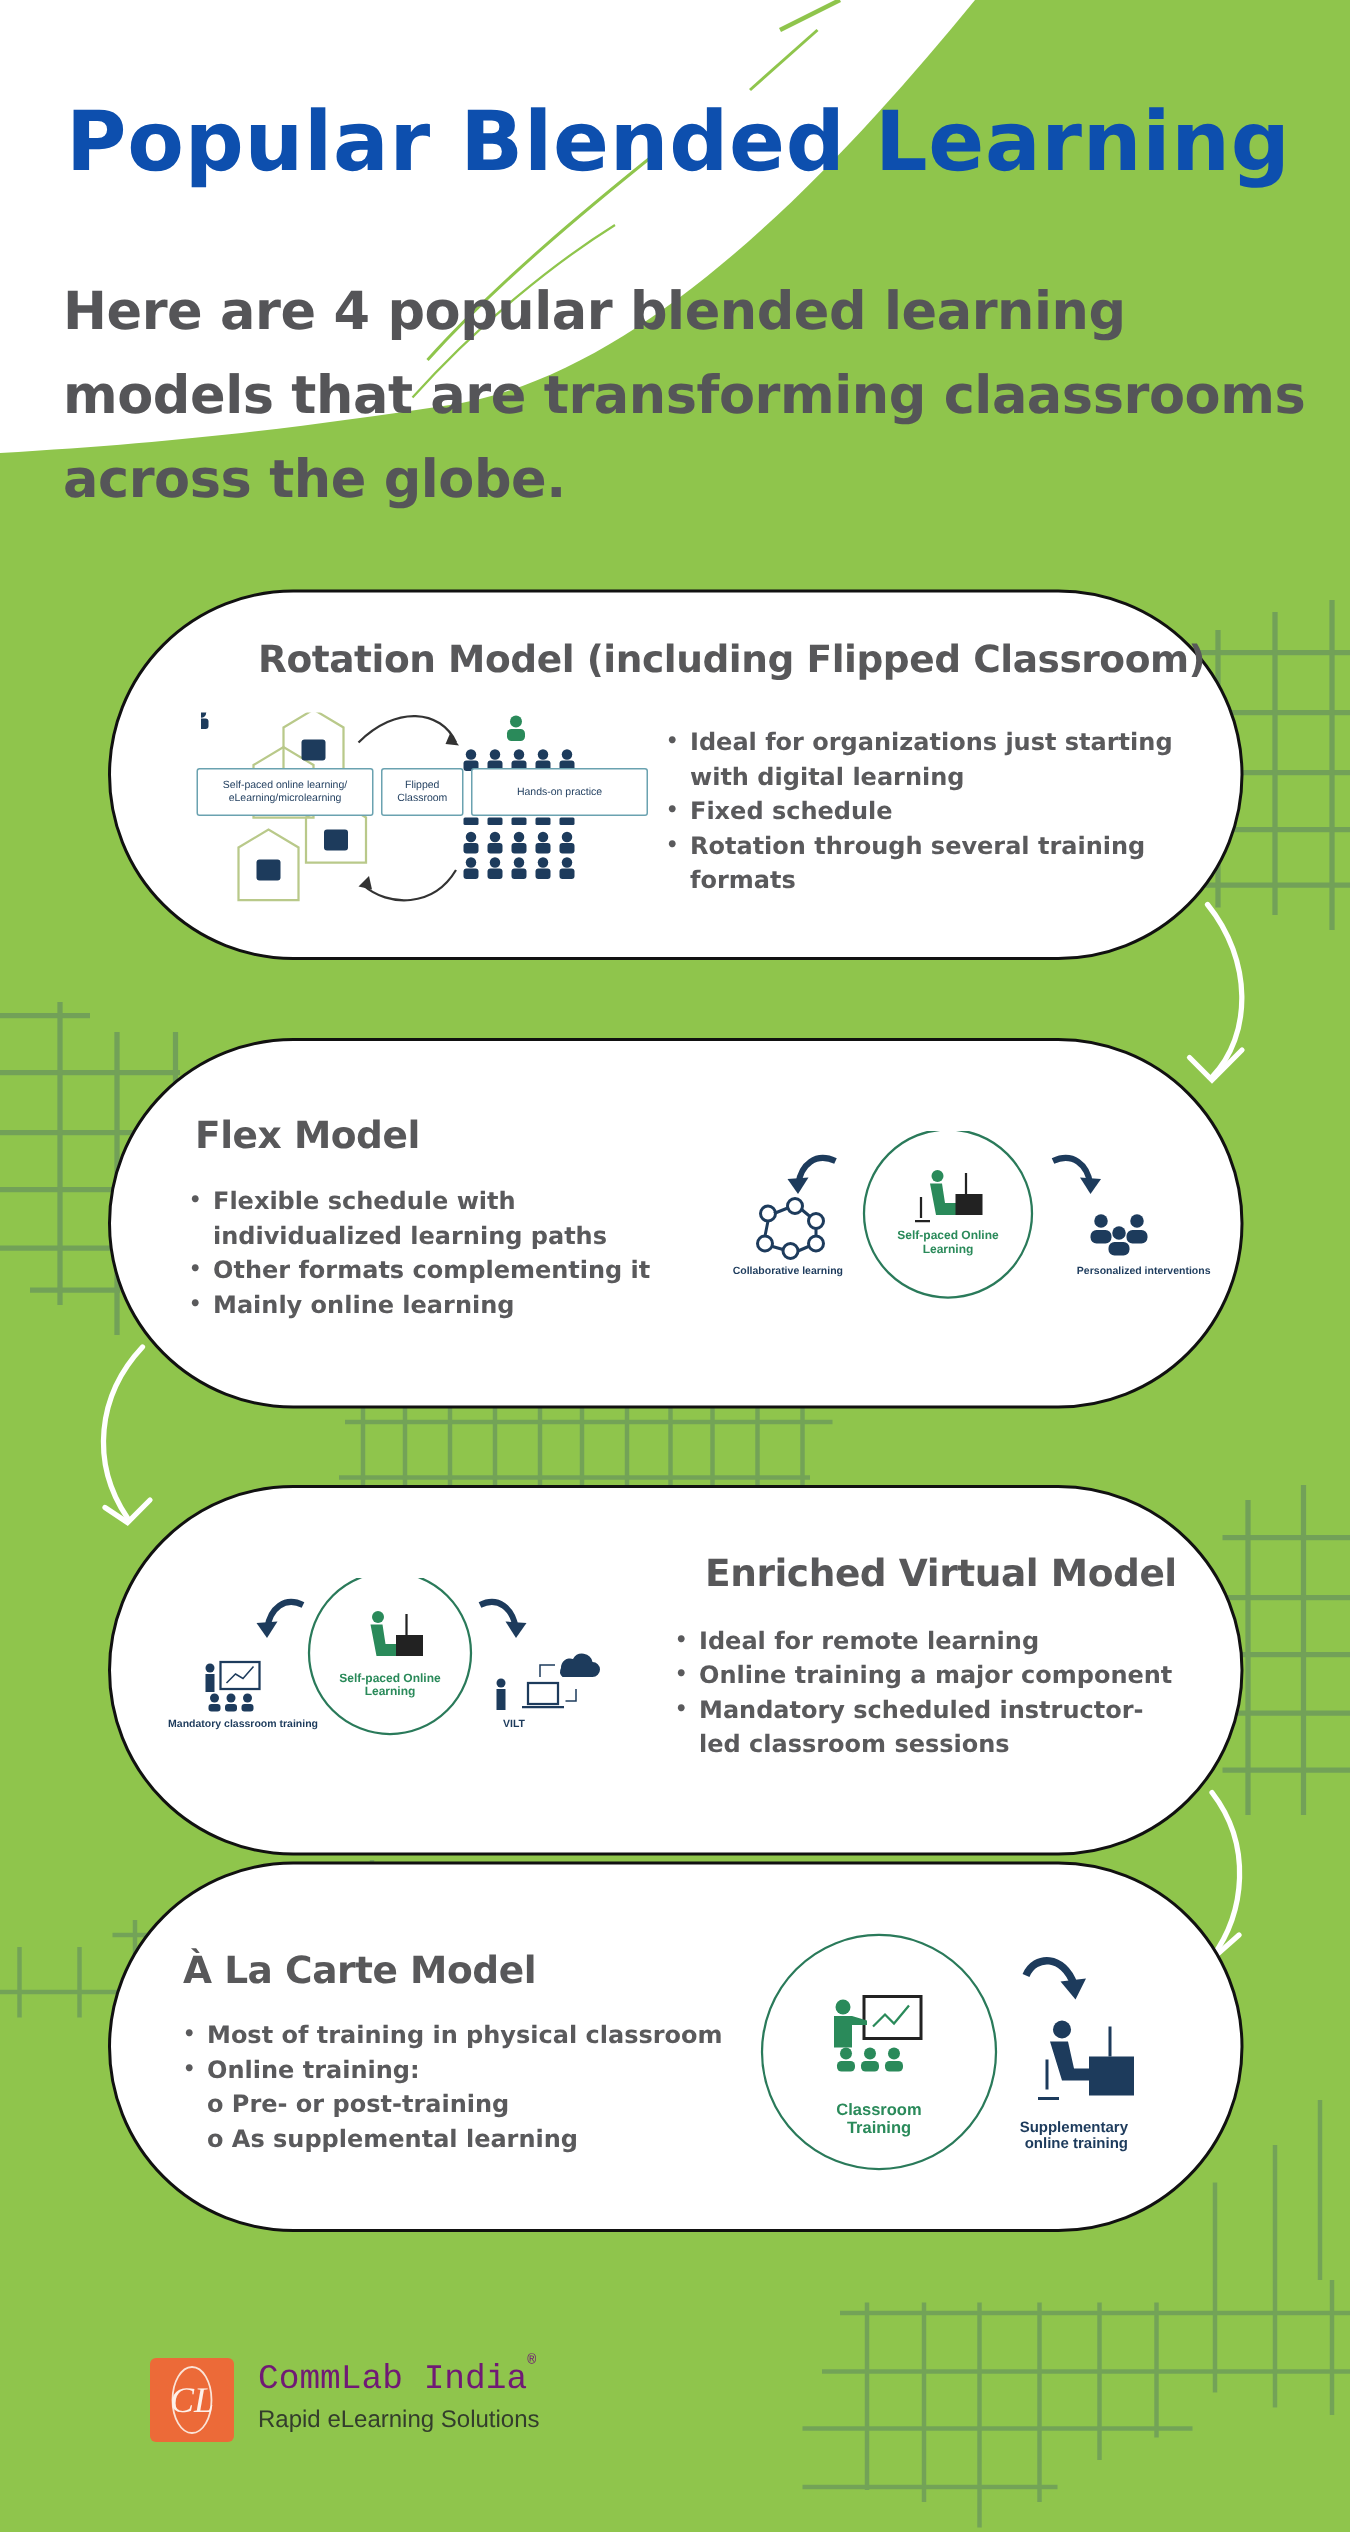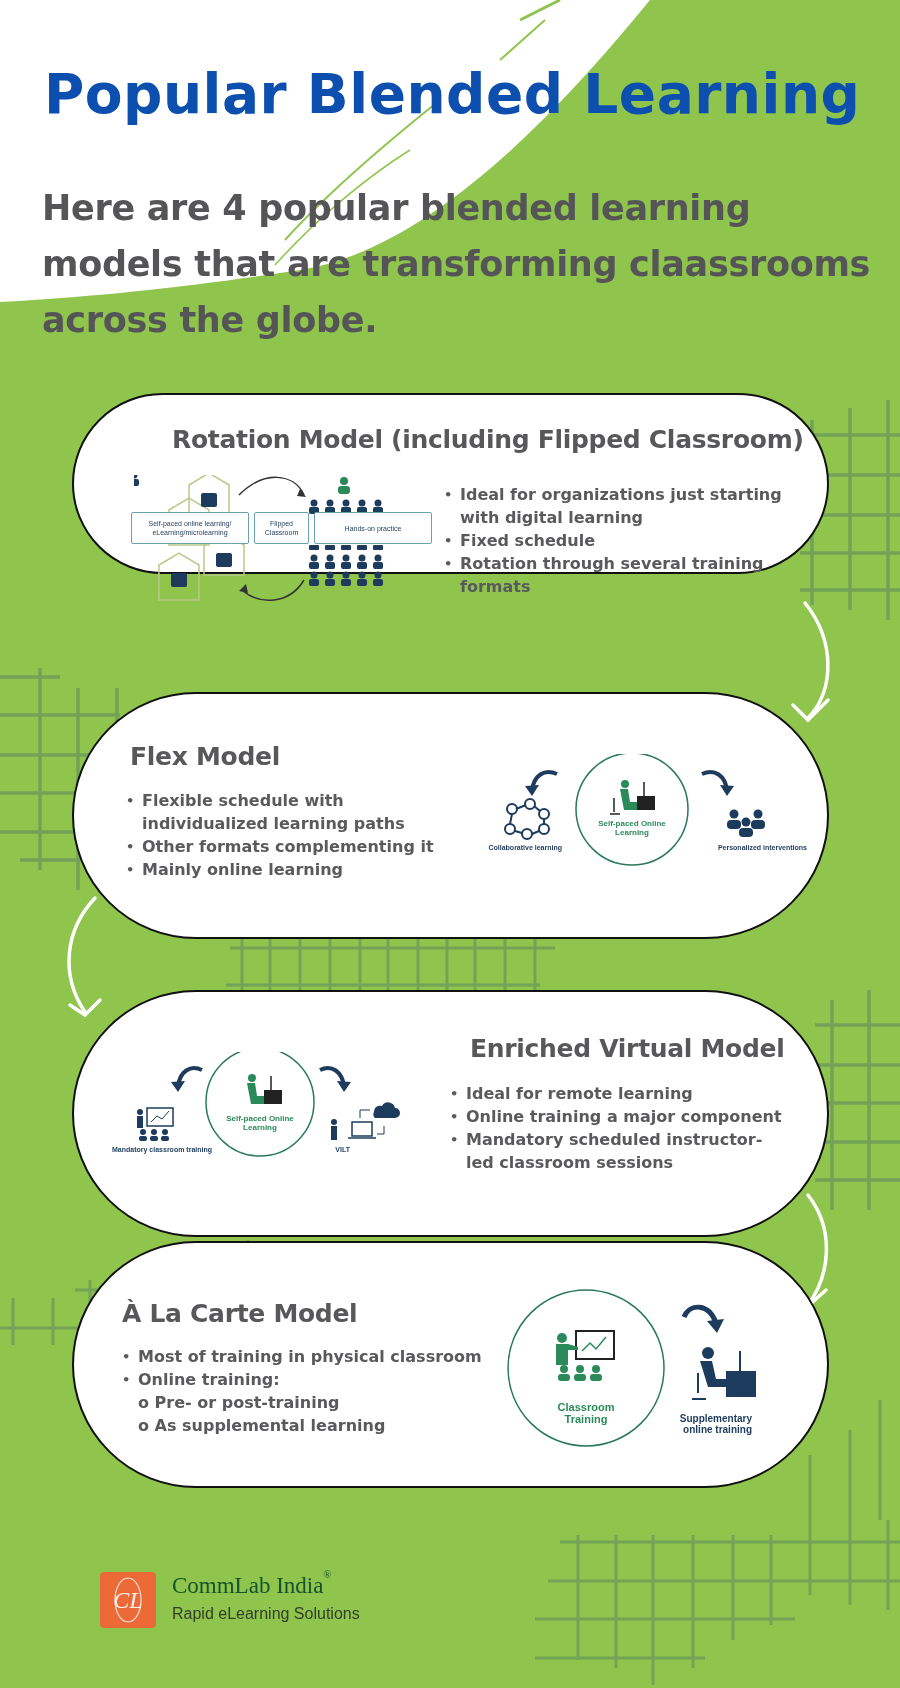--- a/index.html
+++ b/index.html
@@ -47,22 +47,22 @@
     position: absolute; border: 1.5px solid #6aa2b0; background: #fff; border-radius: 2px;
     display: flex; align-items: center; justify-content: center;
     font-family: "Liberation Sans", sans-serif; font-size: 7px; color: #1d3b5c; text-align: center; line-height: 9px;
   }
   .abs { position: absolute; }
   .logo-box {
     position: absolute; left: 100px; top: 1572px; width: 56px; height: 56px;
     background: #ec6a38; border-radius: 4px;
   }
   .logo-name {
-    position: absolute; left: 172px; top: 1573px; font-family: Liberation Serif, serif;
-    font-size: 23px; color: #14532d; white-space: nowrap;
+    position: absolute; left: 172px; top: 1573px; font-family: Liberation Mono, monospace;
+    font-size: 23px; color: #701a75; white-space: nowrap;
   }
   .logo-reg { font-size: 10px; vertical-align: top; position: relative; top: -4px; }
   .logo-tag {
     position: absolute; left: 172px; top: 1605px; font-family: "Liberation Sans", sans-serif;
     font-size: 16px; color: #333d2c; white-space: nowrap;
   }
 </style>
 </head>
 <body>
 
@@ -163,21 +163,21 @@
     <path d="M95 898 C65 930 60 975 85 1012"></path>
     <path d="M70 1005 L85 1015 L100 1000"></path>
     <path d="M808 1195 C835 1230 830 1275 808 1305"></path>
     <path d="M795 1293 L808 1306 L826 1290"></path>
   </g>
 </svg>
 
 <h1 class="hero-title">Popular Blended Learning</h1>
 <p class="hero-sub">Here are 4 popular blended learning models that are transforming claassrooms across the globe.</p>
 
-<section class="card" style="top:393px; height:181px;">
+<section class="card" style="top:393px; height:247px;">
   <h2 class="card-title" style="left:98px; top:30px;">Rotation Model (including Flipped Classroom)</h2>
   <div class="abs" style="left:60px; top:80px; width:330px; height:130px;">
     <svg width="330" height="130" viewBox="0 0 330 130">
 
       <g fill="none" stroke="#b9c98a" stroke-width="1.5">
         <path d="M55 10 L75 -2 L95 10 L95 45 L55 45 Z"></path>
         <path d="M70 70 L90 58 L110 70 L110 100 L70 100 Z"></path>
         <path d="M25 90 L45 78 L65 90 L65 125 L25 125 Z"></path>
         <path d="M35 35 L55 23 L75 35 L75 70 L35 70 Z"></path>
       </g>

